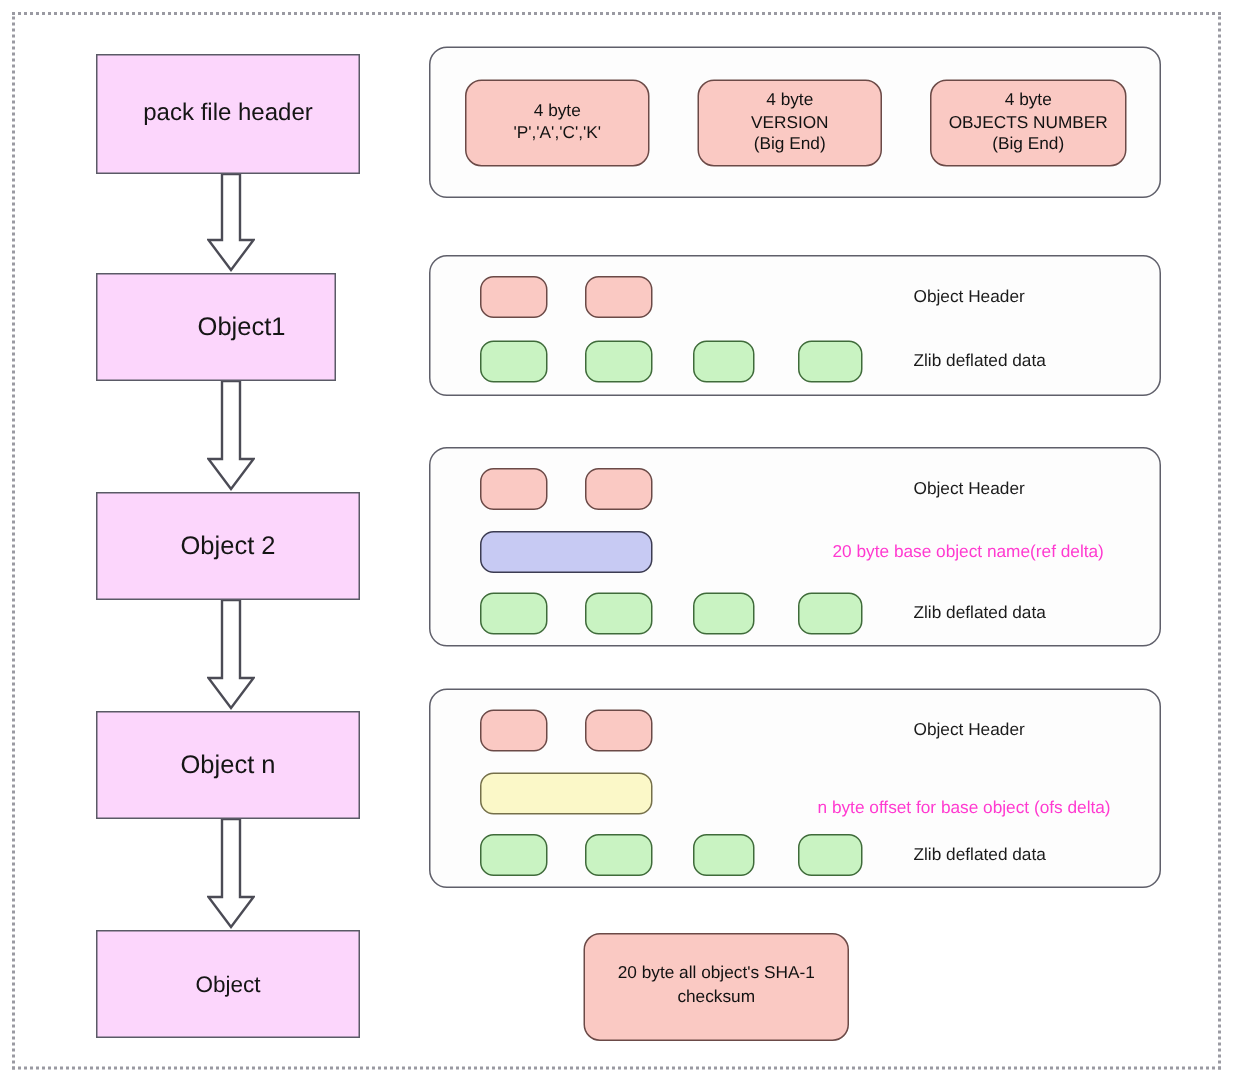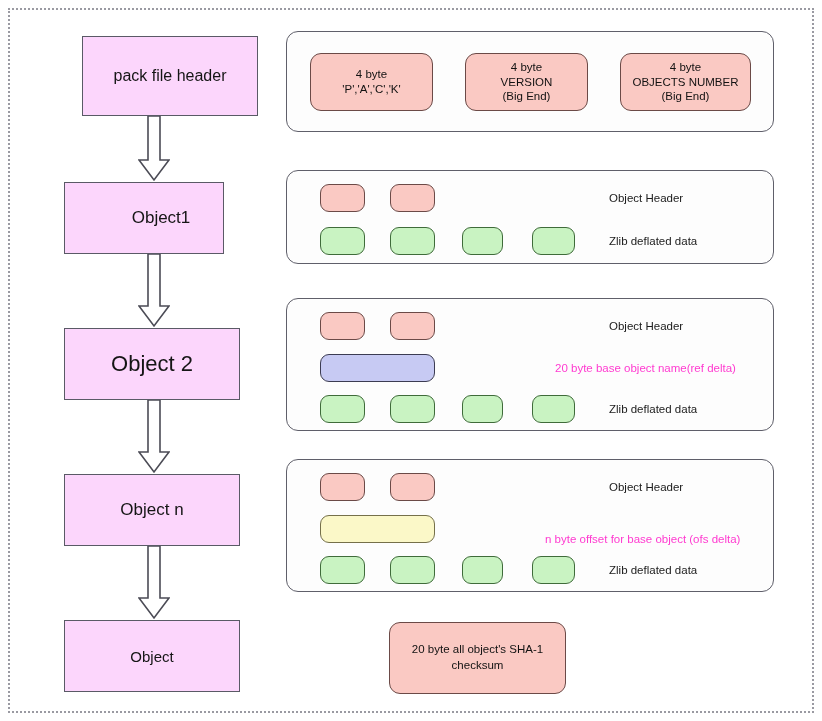--- a/index.html
+++ b/index.html
@@ -110,29 +110,29 @@
     color: #121212;
   }
 </style>
 </head>
 <body>
 
 <div id="canvas">
 
   <div class="frame"></div>
 
-  <div class="flowbox" style="left:64px; top:36px; width:176px; height:80px; font-size:16px;margin-left:18px;">
+  <div class="flowbox" style="left:64px; top:36px; width:176px; height:80px; font-size:16px;">
     <span>pack file header</span>
   </div>
 
   <div class="flowbox" style="left:64px; top:182px; width:160px; height:72px; font-size:17px;padding-left:34px;">
     <span>Object1</span>
   </div>
 
-  <div class="flowbox" style="left:64px; top:328px; width:176px; height:72px; font-size:22px;text-align:center;">
+  <div class="flowbox" style="left:64px; top:328px; width:176px; height:72px; font-size:17px;text-align:center;">
     <span>Object 2</span>
   </div>
 
   <div class="flowbox" style="left:64px; top:474px; width:176px; height:72px; font-size:17px;">
     <span>Object n</span>
   </div>
 
   <div class="flowbox" style="left:64px; top:620px; width:176px; height:72px; font-size:15px;">
     <span>Object</span>
   </div>

